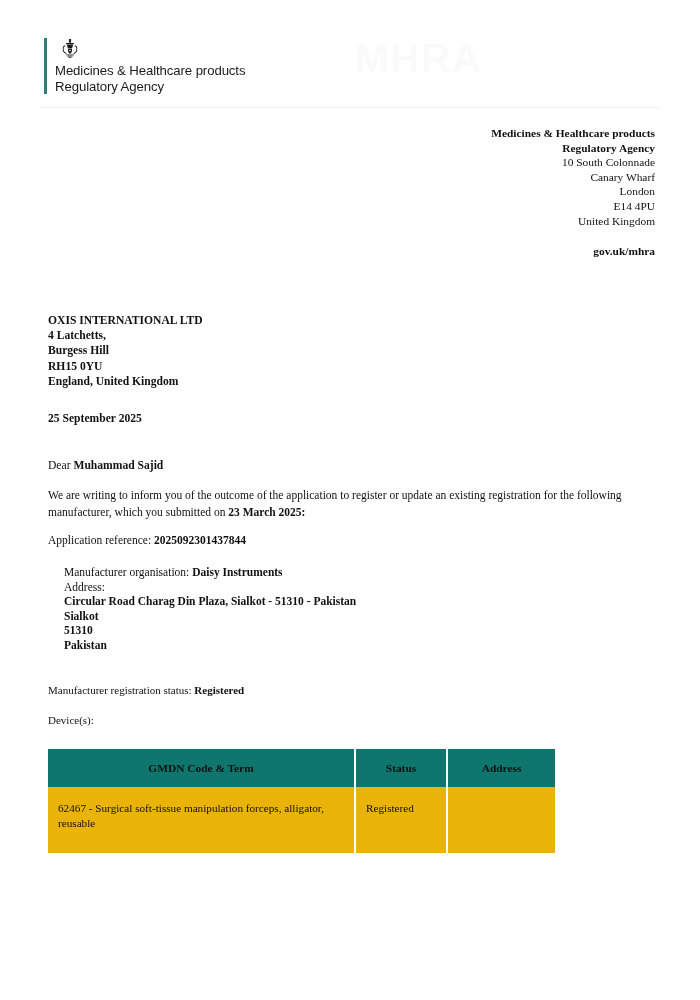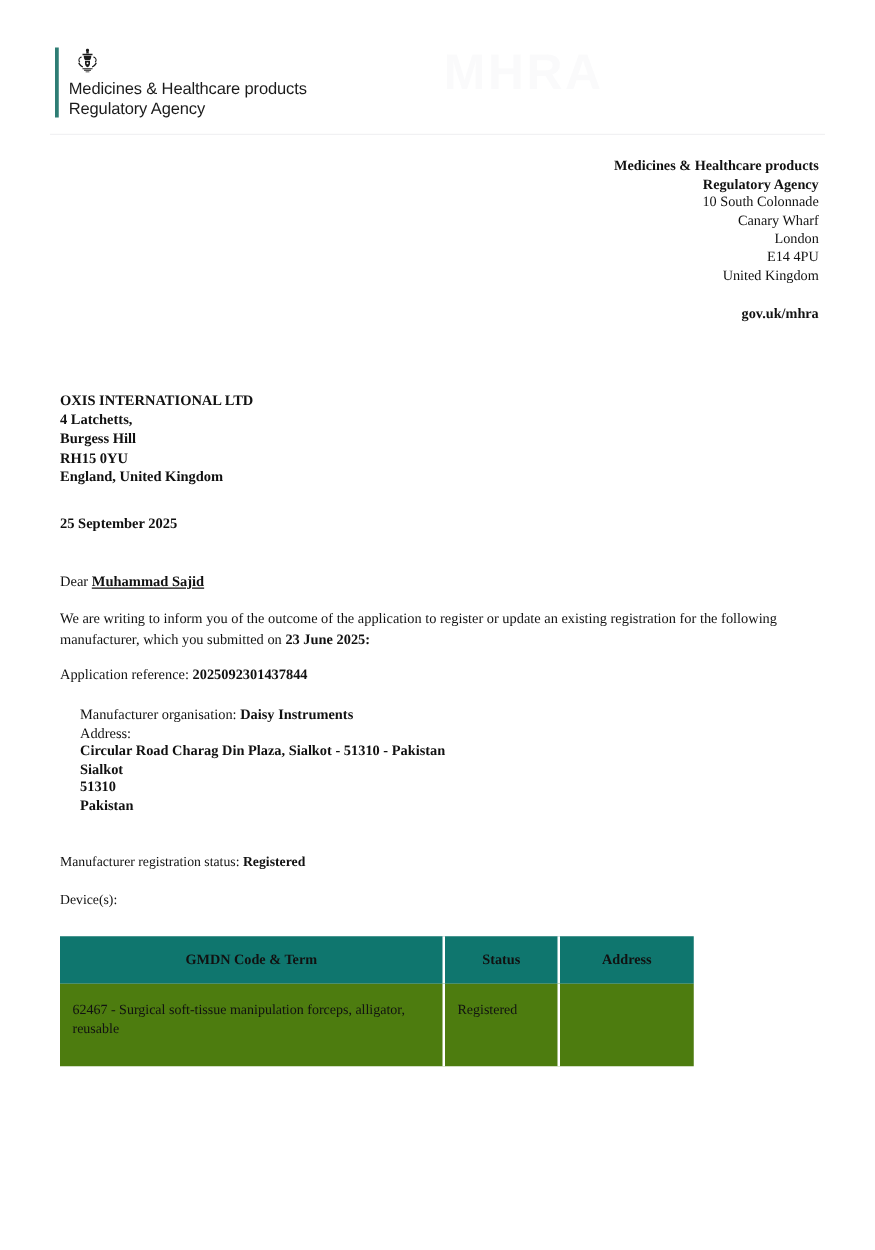--- a/index.html
+++ b/index.html
@@ -121,21 +121,21 @@
     font-size: 11.6px;
     font-weight: 700;
   }
 
   .salutation {
     position: absolute;
     left: 48px;
     top: 459px;
     font-size: 11.6px;
   }
-  .salutation b { font-weight: 700; text-decoration: underline; }
+  .salutation b { font-weight: 700; }
 
   .body-para {
     position: absolute;
     left: 48px;
     top: 487px;
     width: 608px;
     font-size: 11.5px;
     line-height: 17px;
     text-align: left;
   }
@@ -194,21 +194,21 @@
     font-weight: 700;
     text-align: center;
     padding: 13px 8px;
     border-right: 2px solid #ffffff;
     vertical-align: middle;
     font-size: 11.4px;
   }
   .device-table th:last-child { border-right: none; }
 
   .device-table td {
-    background: #4d7c0f;
+    background: #eab308;
     padding: 14px 10px 22px 10px;
     vertical-align: top;
     border-right: 2px solid #ffffff;
     line-height: 15px;
   }
   .device-table td:last-child { border-right: none; }
 
   .col-gmdn { width: 308px; }
   .col-status { width: 92px; }
   .col-comment { width: 107px; }
@@ -263,21 +263,21 @@
 RH15 0YU
 England, United Kingdom</div>
 
   <div class="letter-date">25 September 2025</div>
 
   <div class="salutation">
     <span>Dear </span><b>Muhammad Sajid</b>
   </div>
 
   <div class="body-para">
-    <span>We are writing to inform you of the outcome of the application to register or update an existing registration for the following manufacturer, which you submitted on </span><b>23 June 2025:</b>
+    <span>We are writing to inform you of the outcome of the application to register or update an existing registration for the following manufacturer, which you submitted on </span><b>23 March 2025:</b>
   </div>
 
   <div class="app-ref">
     <span>Application reference: </span><b>2025092301437844</b>
   </div>
 
   <div class="manufacturer">
     <div class="line"><span>Manufacturer organisation: </span><b>Daisy Instruments</b></div>
     <div class="line">Address:</div>
     <div class="addr-lines">Circular Road Charag Din Plaza, Sialkot - 51310 - Pakistan

